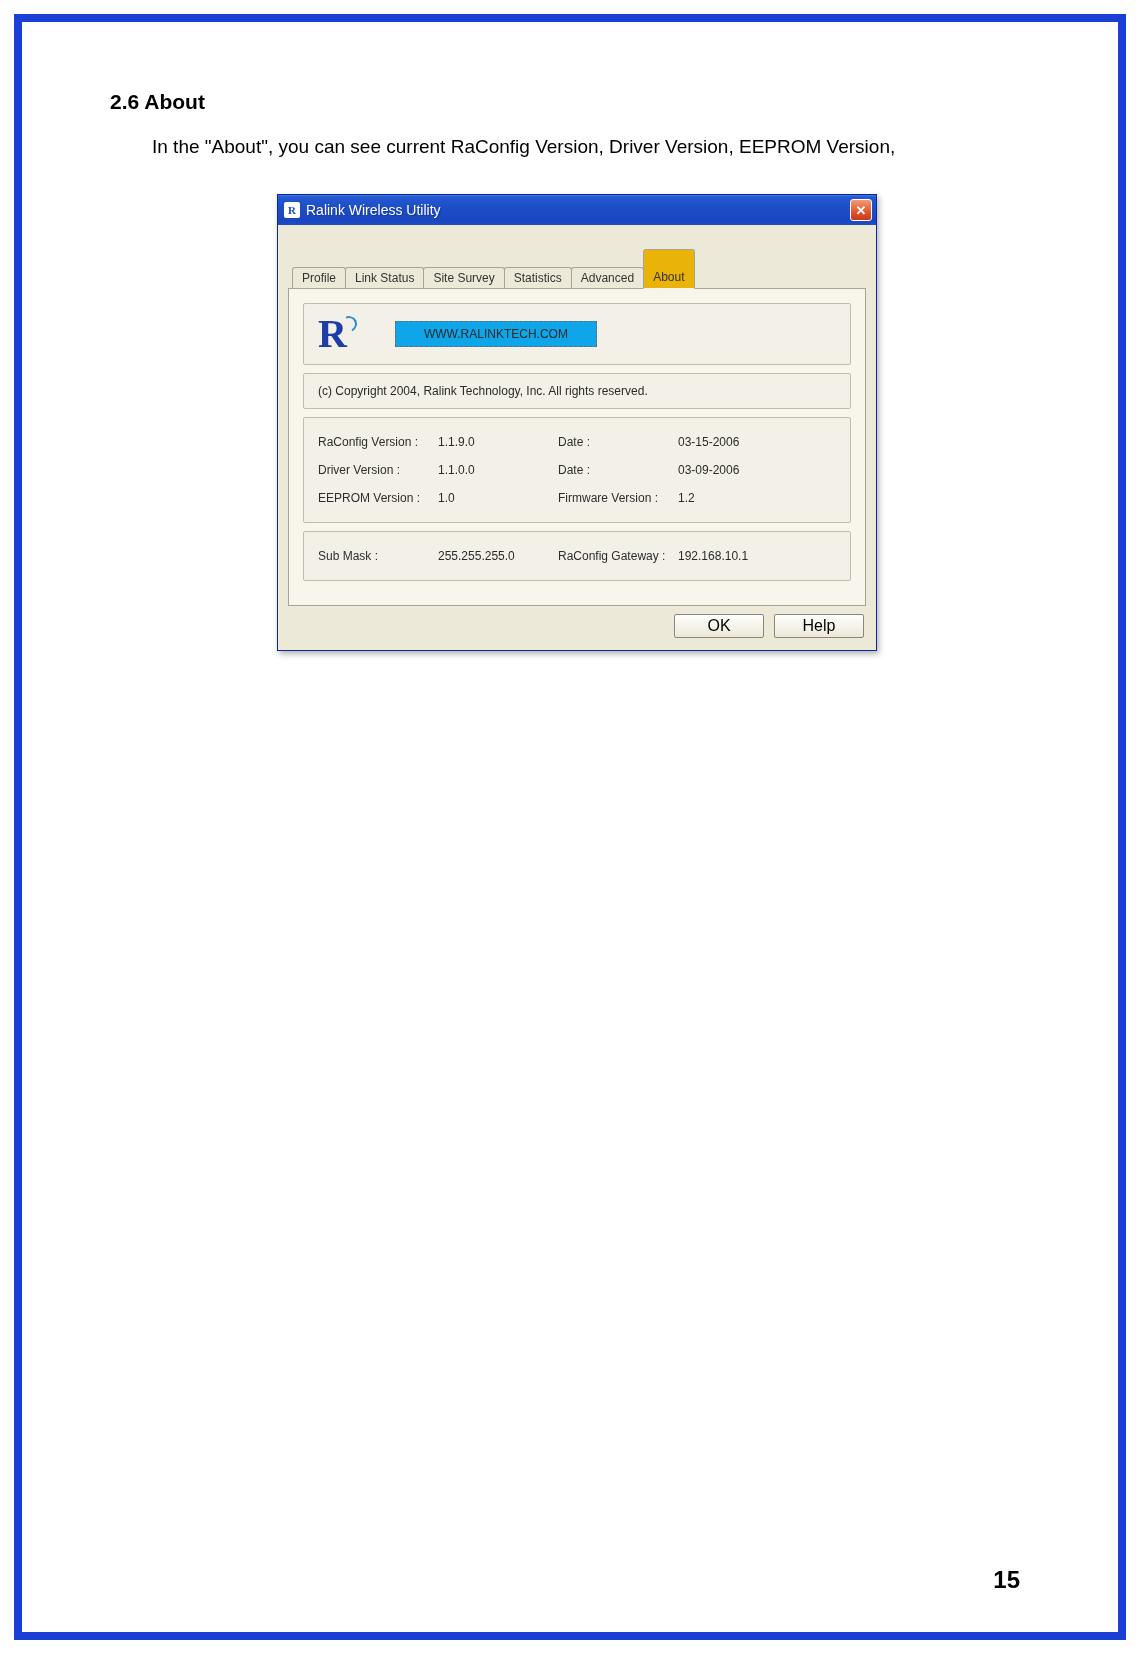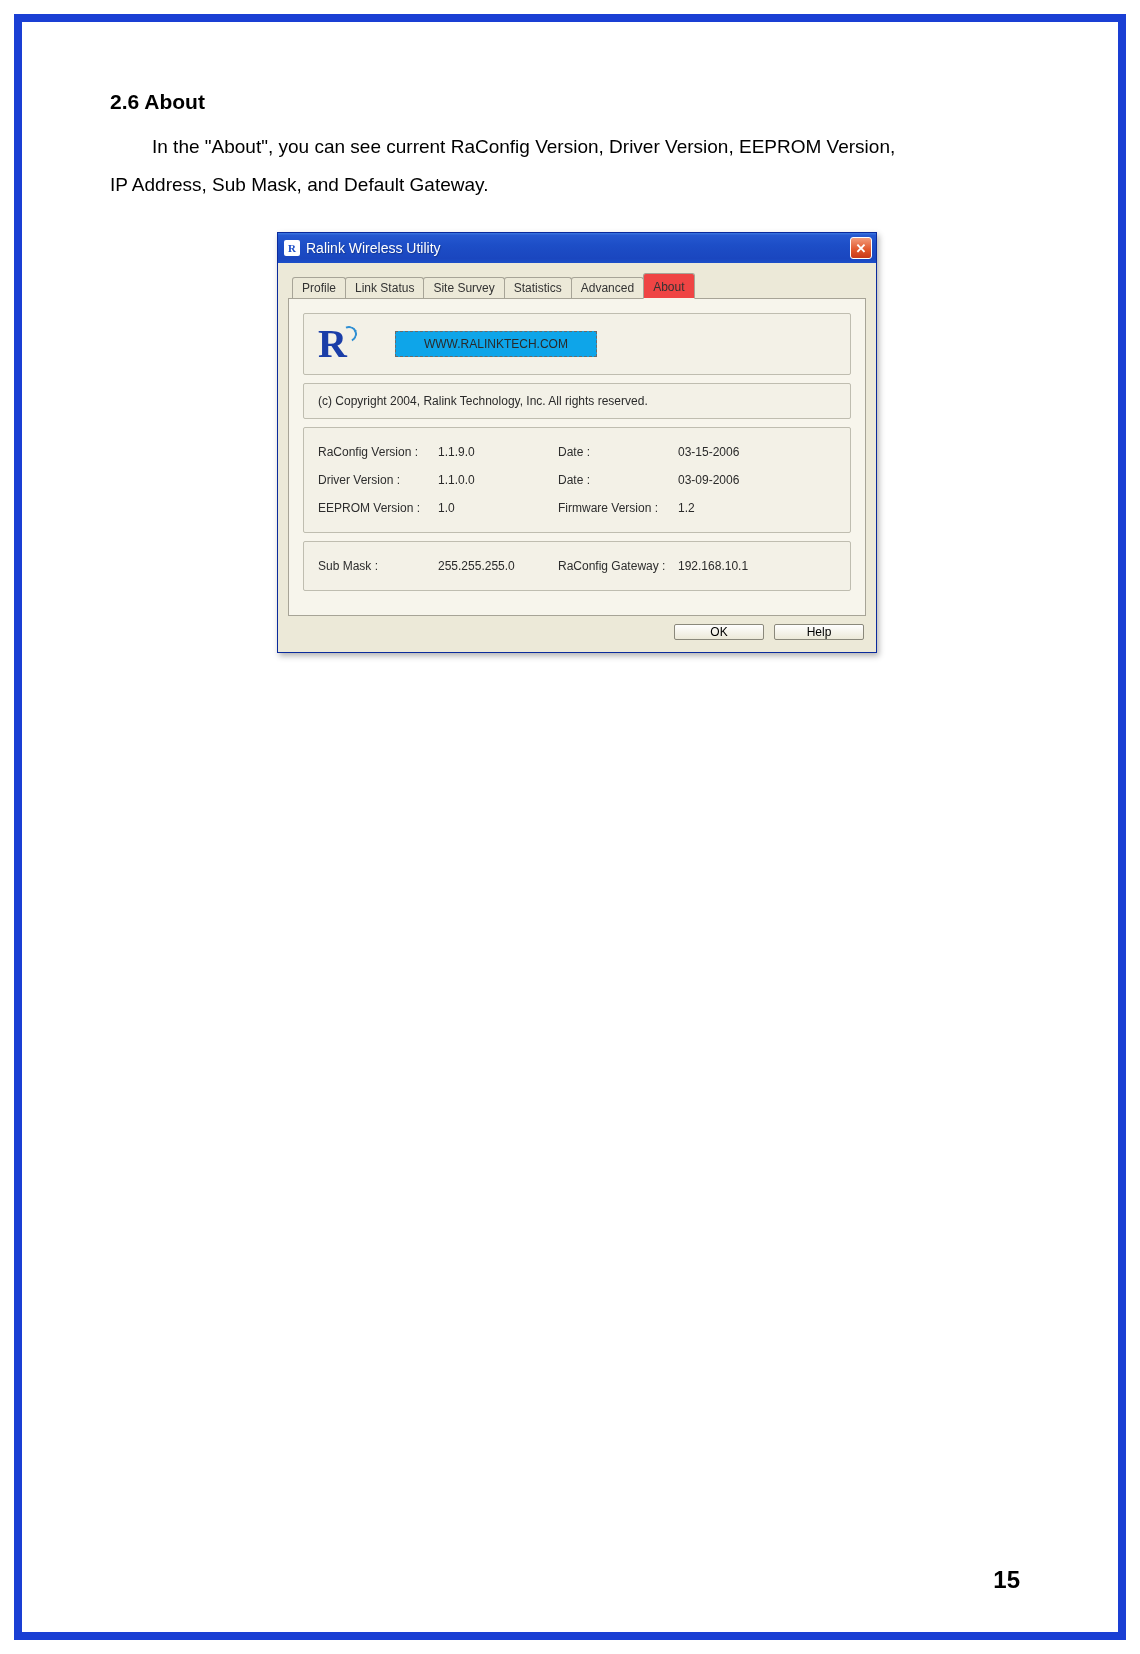--- a/index.html
+++ b/index.html
@@ -88,25 +88,26 @@
     .tab {
       padding: 3px 9px;
       border: 1px solid #a7a497;
       border-bottom: none;
       background: #ece9d8;
       border-top-left-radius: 3px;
       border-top-right-radius: 3px;
       margin-right: -1px;
       cursor: pointer;
       position: relative;
+      margin-top: 14px;
     }
     .tab.active {
-      background: #ef4444;
+      background: #eab308;
       z-index: 2;
-      padding-top: 6px; padding-bottom: 4px;
+      padding-top: 20px; padding-bottom: 4px;
       border-bottom: 1px solid #f7f5ec;
       margin-bottom: -1px;
     }
     .tabpanel {
       border: 1px solid #a7a497;
       background: #f7f5ec;
       padding: 14px 14px 16px 14px;
       position: relative;
       z-index: 1;
     }
@@ -146,37 +147,36 @@
       grid-template-columns: 120px 120px 120px 1fr;
       padding: 7px 0;
       font-size: 12px;
     }
     .kv-row .lbl { color: #2d2d2d; }
     .button-row {
       display: flex; justify-content: flex-end; gap: 10px;
       padding: 8px 2px 2px;
     }
     .xp-btn {
-      width: 90px; height: 16px;
+      width: 90px; height: 24px;
       border: 1px solid #8a887b;
       background: linear-gradient(180deg,#fefefe,#ece9d8);
-      font-size: 12px;
+      font-size: 16px;
       cursor: pointer;
       border-radius: 2px;
     }
   </style>
 </head>
 <body>
 
 <div class="page-border"></div>
 
 <div class="content">
   <div class="section-heading">2.6  About</div>
   <div class="body-text indent">In the "About", you can see current RaConfig Version, Driver Version, EEPROM Version,</div>
-  <div class="body-text">IP Address, Sub Mask, and Default Gateway.</div>
 
   <div class="xp-window">
     <div class="titlebar">
       <span class="tb-icon">R</span>
       <span class="tb-title">Ralink Wireless Utility</span>
       <span class="tb-close">
         <span>✕</span>
       </span>
     </div>
     <div class="client">

